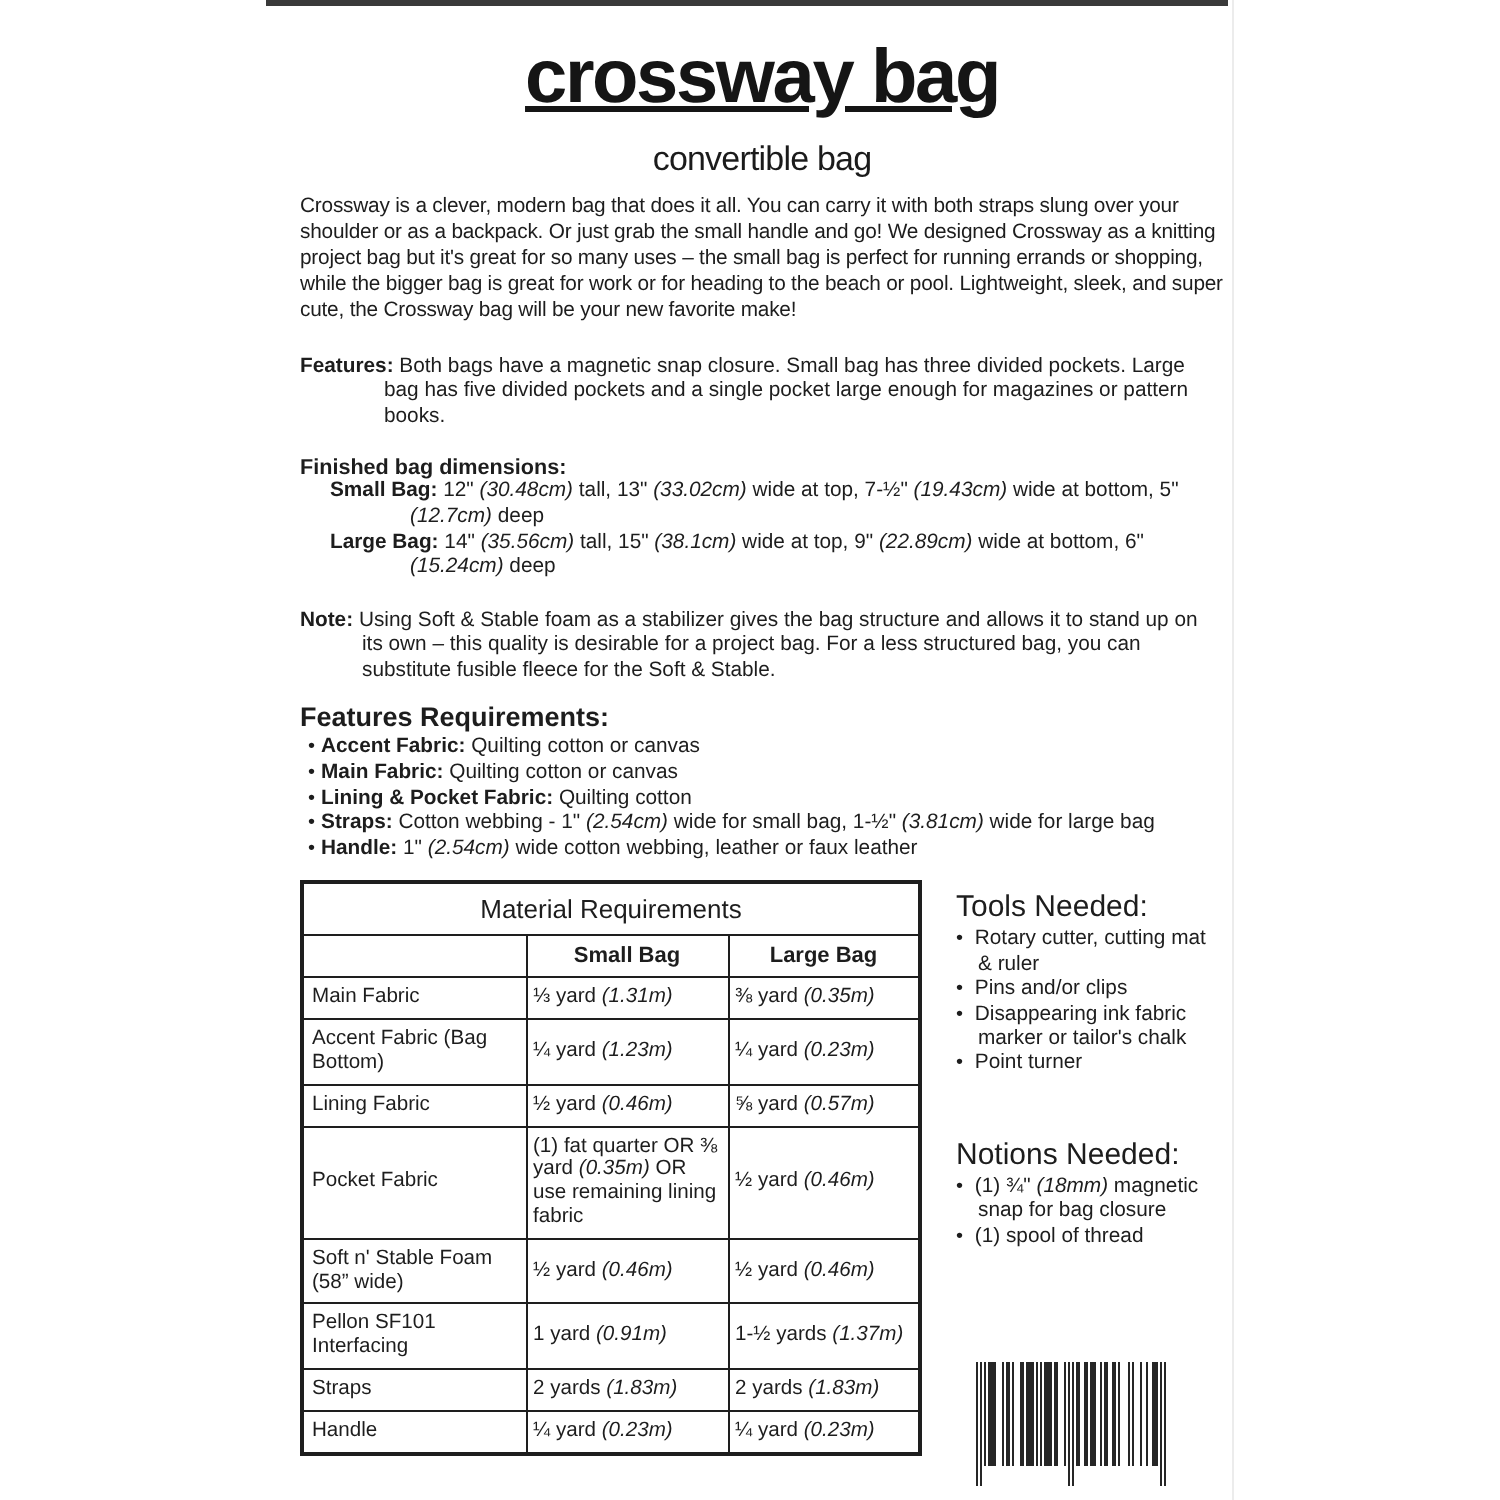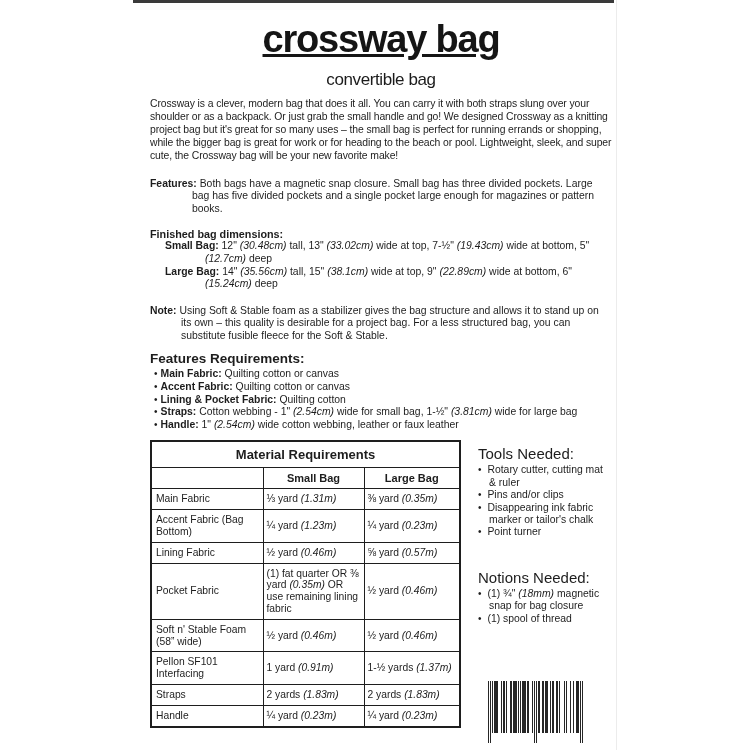--- a/index.html
+++ b/index.html
@@ -23,21 +23,21 @@
   .note{margin-top:14px;padding-left:31px;text-indent:-31px;}
   h2{margin:17px 0 0;font-size:25px;line-height:27px;font-weight:700;letter-spacing:-0.8px;color:#111;}
   h3{margin:9px 0 0;font-size:13.5px;line-height:15px;font-weight:700;}
   ul.mats{margin:2px 0 0;padding:0;list-style:none;white-space:nowrap;}
   ul.mats li{font-size:10.4px;line-height:12.6px;padding-left:12px;text-indent:-8px;}
   .dot{margin-right:3px;font-size:10px;}
   i{font-style:italic;}
   .cols{display:flex;margin-top:9px;align-items:flex-start;}
   table{width:309px;border-collapse:collapse;table-layout:fixed;border:2.5px solid #1e1e1e;}
   th,td{border:1.6px solid #1e1e1e;}
-  th.ttl{font-size:13px;padding:5px 2px;font-weight:700;text-align:center;}
+  th.ttl{font-size:13px;padding:5px 2px;font-weight:400;text-align:center;}
   th.ch{font-size:11px;padding:4px 2px;font-weight:700;text-align:center;}
   td.lbl{font-size:10.3px;line-height:11.8px;font-weight:400;text-align:left;padding:4px 4px;}
   td.val{font-size:10.3px;line-height:11.8px;text-align:left;padding:4px 3px;}
   .rightcol{margin-left:17px;width:128px;}
   .rightcol h4{margin:6px 0 2px;font-size:15px;line-height:16px;font-weight:400;}
   .rightcol h4.notions{margin-top:31px;}
   .rightcol ul{margin:0;padding:0;list-style:none;}
   .rightcol li{font-size:10.4px;line-height:12.4px;padding-left:11px;text-indent:-11px;}
   .barcode{position:relative;margin-top:56px;margin-left:2px;width:112px;height:68px;}
   .barcode svg{position:absolute;left:8px;top:0;}
@@ -70,22 +70,22 @@
         </div>
     </div>
 
     <div class="hang note">
       <b>Note:</b>
       <span>Using Soft &amp; Stable foam as a stabilizer gives the bag structure and allows it to stand up on its own – this quality is desirable for a project bag.  For a less structured bag, you can substitute fusible fleece for the Soft &amp; Stable.</span>
     </div>
 
     <h3>Features Requirements:</h3>
     <ul class="mats" id="materials-list">
+        <li><span class="dot">•</span><b>Accent Fabric:</b> Quilting cotton or canvas</li>
         <li><span class="dot">•</span><b>Main Fabric:</b> Quilting cotton or canvas</li>
-        <li><span class="dot">•</span><b>Accent Fabric:</b> Quilting cotton or canvas</li>
         <li><span class="dot">•</span><b>Lining &amp; Pocket Fabric:</b> Quilting cotton</li>
         <li><span class="dot">•</span><b>Straps:</b> Cotton webbing - 1" <i>(2.54cm)</i> wide for small bag, 1-½" <i>(3.81cm)</i> wide for large bag</li>
         <li><span class="dot">•</span><b>Handle:</b> 1" <i>(2.54cm)</i> wide cotton webbing, leather or faux leather</li>
       </ul>
 
     <div class="cols">
       <table id="mat-table">
           <colgroup>
             <col style="width:112px">
             <col style="width:101px">

